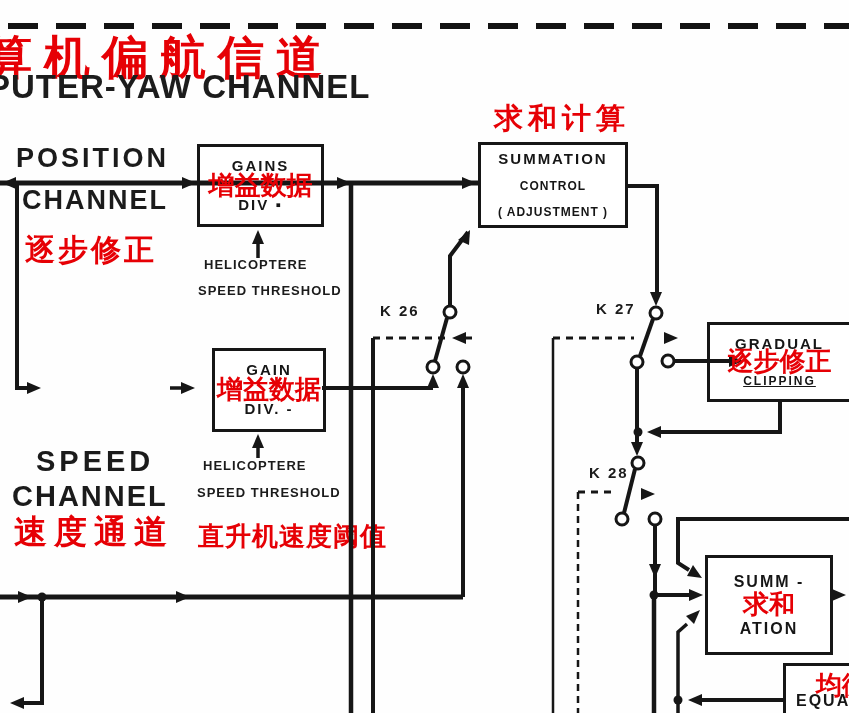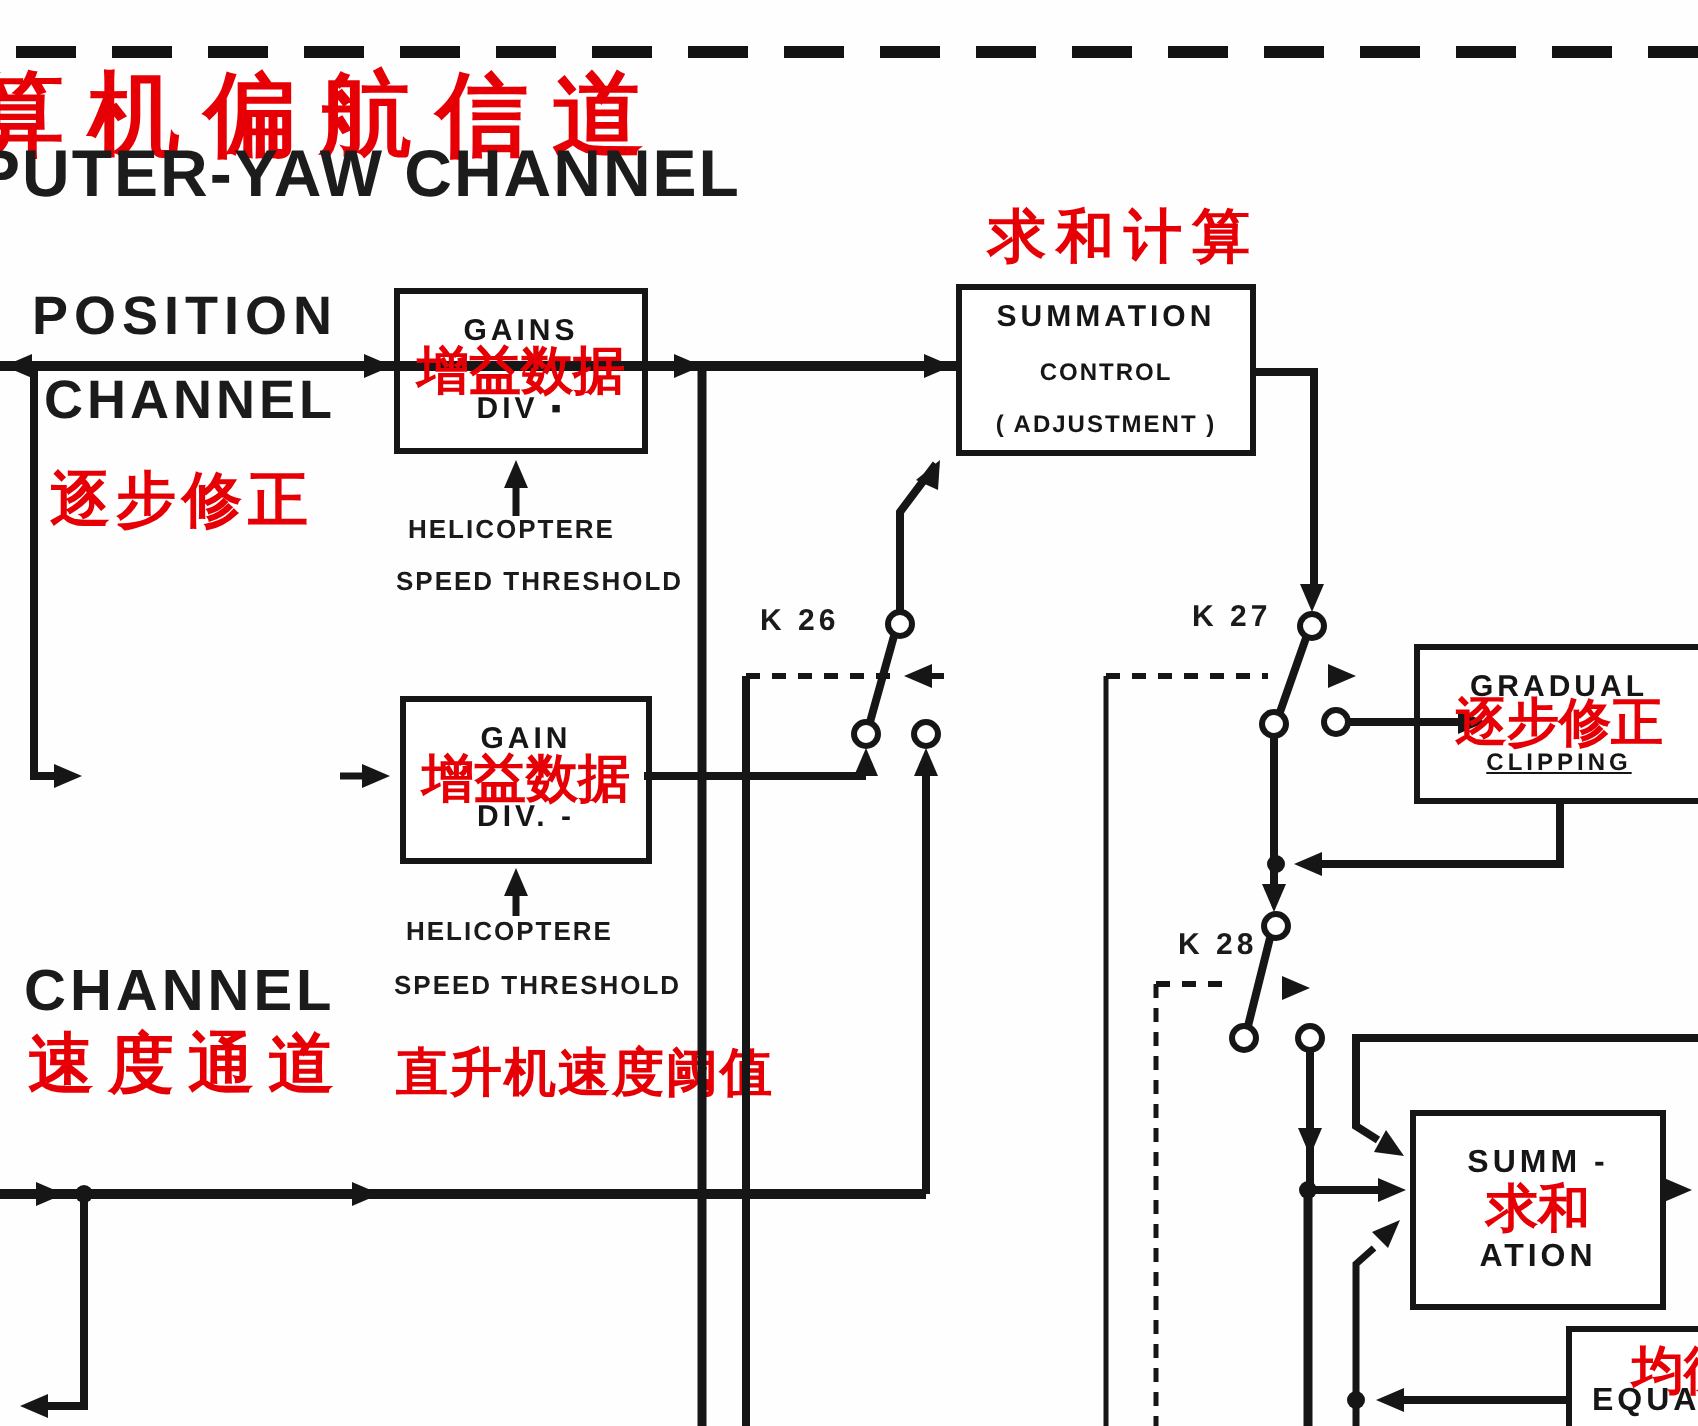--- a/index.html
+++ b/index.html
@@ -54,20 +54,21 @@
 
   <div id="dash-top"></div>
 
   <div class="txt red" id="title-cn">算机偏航信道</div>
   <div class="txt" id="title-en">PUTER-YAW CHANNEL</div>
   <div class="txt red" id="sum-cn">求和计算</div>
 
   <div class="txt" id="pos1">POSITION</div>
   <div class="txt" id="pos2">CHANNEL</div>
   <div class="txt red" id="pos-cn">逐步修正</div>
+  <div class="txt" id="spd1">SPEED</div>
   <div class="txt" id="spd2">CHANNEL</div>
   <div class="txt red" id="spd-cn">速度通道</div>
   <div class="txt red" id="thr-cn">直升机速度阈值</div>
 
   <div class="txt" id="heli1a">HELICOPTERE</div>
   <div class="txt" id="heli1b">SPEED THRESHOLD</div>
   <div class="txt" id="heli2a">HELICOPTERE</div>
   <div class="txt" id="heli2b">SPEED THRESHOLD</div>
   <div class="txt" id="k26">K 26</div>
   <div class="txt" id="k27">K 27</div>
@@ -79,21 +80,21 @@
     <div class="red-ov red red-cjk">增益数据</div>
   </div>
 
   <div class="box" style="left:478px;top:142px;width:150px;height:86px;">
     <div class="bl" style="font-size:15px;">SUMMATION</div>
     <div class="bl" style="font-size:12px;letter-spacing:1px;">CONTROL</div>
     <div class="bl" style="font-size:12px;letter-spacing:1px;text-align:right;">( ADJUSTMENT )</div>
   </div>
 
 
-  <div class="box" style="left:200px;top:348px;width:126px;height:84px;">
+  <div class="box" style="left:212px;top:348px;width:114px;height:84px;">
     <div class="bl" style="font-size:15px;">GAIN</div>
     <div class="bl" style="font-size:15px;">DIV. -</div>
     <div class="red-ov red red-cjk">增益数据</div>
   </div>
 
   <div class="box" style="left:707px;top:322px;width:145px;height:80px;">
     <div class="bl" style="font-size:15px;">GRADUAL</div>
     <div class="bl" style="font-size:12px;text-decoration:underline;">CLIPPING</div>
     <div class="red-ov red red-cjk">逐步修正</div>
   </div>

